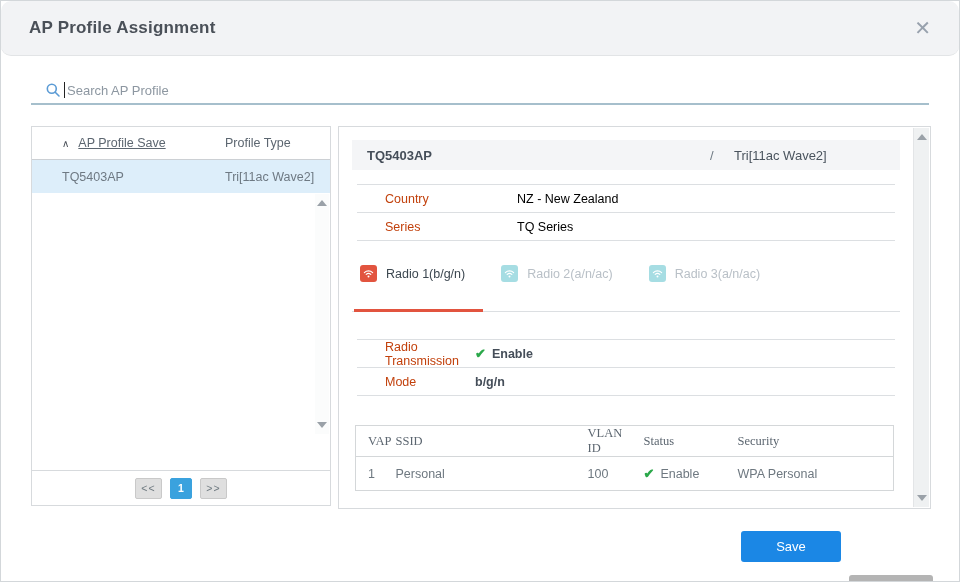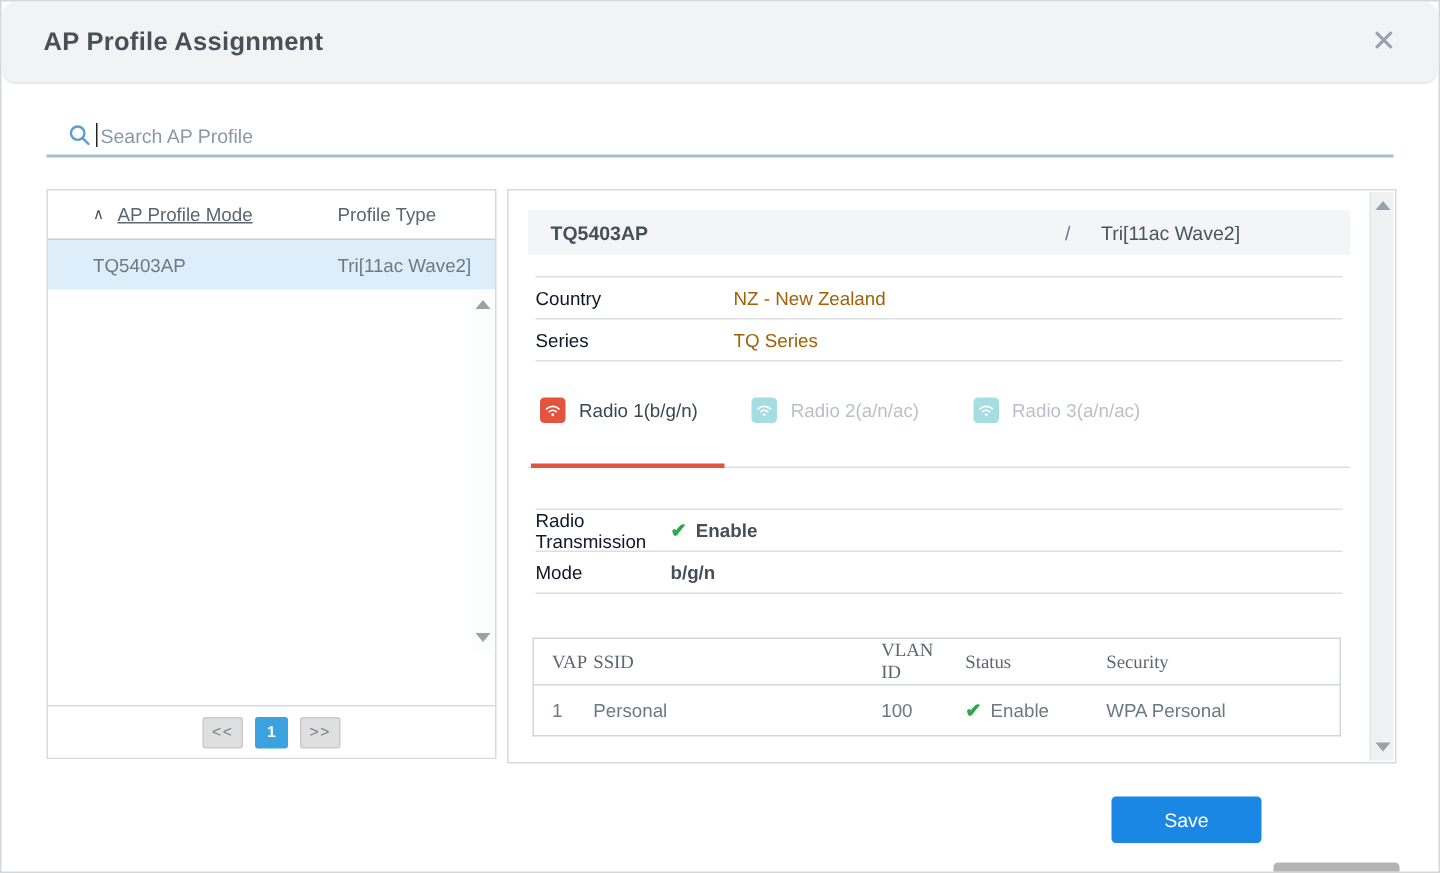--- a/index.html
+++ b/index.html
@@ -94,22 +94,22 @@
   .detail-titlebar {
     height: 30px; background: #f4f5f7; display: flex; align-items: center; position: relative;
     padding-left: 15px;
   }
   .detail-name { font-size: 13px; font-weight: bold; color: #454e59; }
   .detail-sep { position: absolute; left: 358px; font-size: 13px; color: #6e7983; }
   .detail-type { position: absolute; left: 382px; font-size: 13px; color: #4a545e; }
 
   .kv-group { margin: 14px 5px 0 5px; border-top: 1px solid #dcdfe2; }
   .kv-row { height: 28px; display: flex; align-items: center; border-bottom: 1px solid #dcdfe2; font-size: 12.5px; }
-  .kv-label { width: 132px; color: #0f172a; }
-  .kv-value { color: #a16207; }
+  .kv-label { width: 132px; color: #c2410c; margin-left: 28px; }
+  .kv-value { color: #000000; }
 
   
   .tabs { display: flex; margin-top: 22px; border-bottom: 1px solid #dcdfe2; padding-left: 2px; }
   .tab {
     display: flex; align-items: center; gap: 9px;
     padding: 2px 18px 27px 6px; margin-right: 12px; cursor: pointer;
     border-bottom: 3px solid transparent; margin-bottom: -1px;
     font-size: 12.5px; color: #b9c0c7;
   }
   .tab.active { border-bottom-color: var(--tab-active-red, #e2543f); color: #3c4750; }
@@ -160,21 +160,21 @@
       <circle cx="8.5" cy="8.5" r="5.6" fill="none" stroke="#5b9bd5" stroke-width="2"></circle>
       <line x1="12.8" y1="12.8" x2="17.5" y2="17.5" stroke="#5b9bd5" stroke-width="2" stroke-linecap="round"></line>
     </svg>
     <span class="caret"></span>
     <input class="search-input" type="text" placeholder="Search AP Profile" style="">
   </div>
 
   <div class="left-panel">
     <div class="list-header">
       <span class="sort-caret">∧</span>
-      <span class="col-name-label">AP Profile Mode</span>
+      <span class="col-name-label">AP Profile Save</span>
       <span class="col-type-label">Profile Type</span>
     </div>
     <div class="list-body">
       <div class="list-row selected">
         <span class="cell-name">TQ5403AP</span>
         <span class="cell-type">Tri[11ac Wave2]</span>
       </div>
       <div class="vscroll left-sb">
         <span class="sb-arrow sb-up"></span>
         <span class="sb-arrow sb-down"></span>

